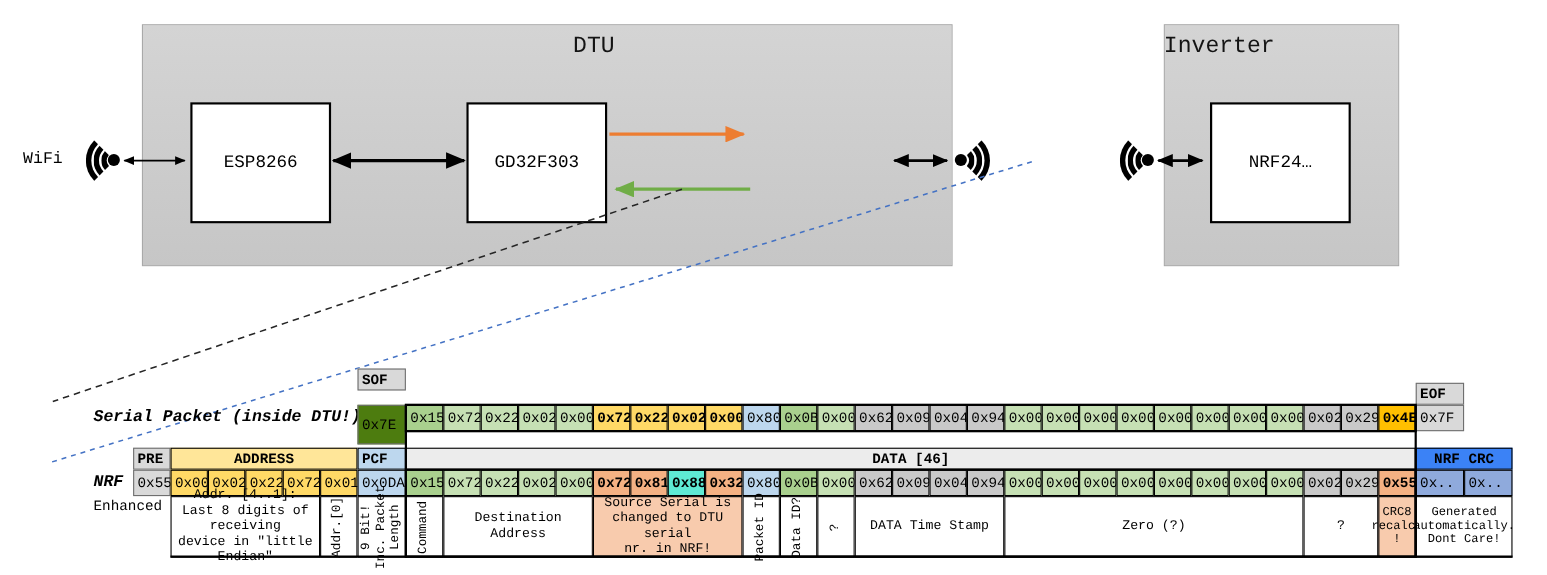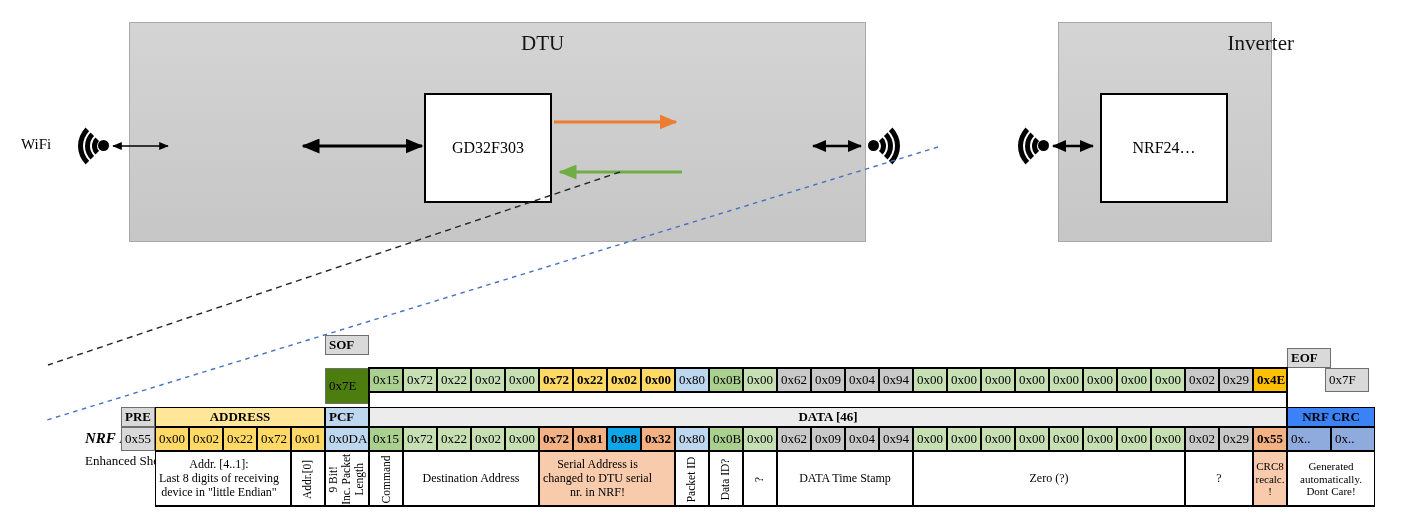--- a/index.html
+++ b/index.html
@@ -1,17 +1,17 @@
 <!DOCTYPE html>
 <html><head>
 <meta charset="utf-8">
 <style>
   html,body{margin:0;padding:0;background:#fff;}
   .canvas{position:relative;width:1406px;height:523px;background:#ffffff;overflow:hidden;
-          font-family:Liberation Serif, serif;color:#000;}
+          font-family:Liberation Mono, monospace;color:#000;}
   
   .graybox{position:absolute;background:linear-gradient(180deg,#d4d4d4 0%,#c6c6c6 100%);
            border:1px solid #a9a9a9;}
   .bigtitle{position:absolute;font-size:21px;color:#141414;}
   .comp{position:absolute;background:#fff;border:2px solid #000;display:flex;
         align-items:center;justify-content:center;font-size:16px;}
   .wifi-label{position:absolute;font-size:15px;}
   .wifi{position:absolute;width:52px;height:58px;}
   .wifi .dot{position:absolute;width:11px;height:11px;border-radius:50%;background:#000;}
   .wifi .ring{position:absolute;box-sizing:border-box;border:5px solid transparent;border-radius:50%;}
@@ -35,21 +35,21 @@
 </style>
 </head>
 <body>
 
 <div class="canvas">
 
   <div class="graybox" style="left:129px;top:22px;width:735px;height:218px;"></div>
   <div class="bigtitle" style="left:521px;top:31px;">DTU</div>
 
   <div class="graybox" style="left:1058px;top:22px;width:212px;height:218px;"></div>
-  <div class="bigtitle" style="left:1058px;top:31px;width:236px;text-align:right;">Inverter</div>
+  <div class="bigtitle" style="left:1058px;top:31px;width:236px;text-align:left;">Inverter</div>
 
   <div class="wifi-label" style="left:21px;top:136px;">WiFi</div>
 
   <div class="wifi open-left" style="left:62px;top:117px;">
     <div class="ring" style="left:16px;top:3px;width:52px;height:52px;"></div>
     <div class="ring" style="left:23px;top:10px;width:38px;height:38px;"></div>
     <div class="ring" style="left:30px;top:17px;width:24px;height:24px;"></div>
     <div class="dot" style="left:36px;top:23px;"></div>
   </div>
 
@@ -60,20 +60,23 @@
     <div class="dot" style="left:4px;top:23px;"></div>
   </div>
 
   <div class="wifi open-left" style="left:1002px;top:117px;">
     <div class="ring" style="left:16px;top:3px;width:52px;height:52px;"></div>
     <div class="ring" style="left:23px;top:10px;width:38px;height:38px;"></div>
     <div class="ring" style="left:30px;top:17px;width:24px;height:24px;"></div>
     <div class="dot" style="left:36px;top:23px;"></div>
   </div>
 
+  <div class="comp" style="left:173px;top:93px;width:124px;height:106px;">
+    <span>ESP8266</span>
+  </div>
   <div class="comp" style="left:424px;top:93px;width:124px;height:106px;">
     <span>GD32F303</span>
   </div>
   <div class="comp" style="left:1100px;top:93px;width:124px;height:106px;">
     <span>NRF24…</span>
   </div>
 
   <svg class="overlay" width="1406" height="523" viewBox="0 0 1406 523">
     <defs>
       <marker id="mb" markerWidth="6" markerHeight="5" refX="5.5" refY="2.5" orient="auto-start-reverse">
@@ -89,20 +92,21 @@
     <line x1="113" y1="146" x2="168" y2="146" stroke="#000" stroke-width="1.6" marker-start="url(#mb)" marker-end="url(#mb)"></line>
     <line x1="303" y1="146" x2="422" y2="146" stroke="#000" stroke-width="3" marker-start="url(#mb)" marker-end="url(#mb)"></line>
     <line x1="554" y1="122" x2="676" y2="122" stroke="#ED7D31" stroke-width="3" marker-end="url(#mo)"></line>
     <line x1="682" y1="172" x2="560" y2="172" stroke="#70AD47" stroke-width="3" marker-end="url(#mg)"></line>
     <line x1="813" y1="146" x2="861" y2="146" stroke="#000" stroke-width="2.4" marker-start="url(#mb)" marker-end="url(#mb)"></line>
     <line x1="1053" y1="146" x2="1093" y2="146" stroke="#000" stroke-width="2.4" marker-start="url(#mb)" marker-end="url(#mb)"></line>
     <line x1="620" y1="172" x2="48" y2="365" stroke="#262626" stroke-width="1.4" stroke-dasharray="6 4.5"></line>
     <line x1="938" y1="147" x2="47" y2="420" stroke="#4472C4" stroke-width="1.4" stroke-dasharray="4.5 4.5"></line>
   </svg>
 
+  <div class="pkt-label" style="left:85px;top:371px;">Serial Packet (inside DTU!)</div>
   <div class="pkt-label" style="left:85px;top:430px;">NRF Packet</div>
   <div class="sub-label" style="left:85px;top:453px;">Enhanced Shockburst</div>
 
   <div id="packet-area">
       <div class="cell bold hb" style="left: 325px; top: 335px; width: 44px; height: 20px; background: rgb(217, 217, 217);">SOF</div>
       <div class="cell bold hb" style="left: 1287px; top: 348px; width: 44px; height: 20px; background: rgb(217, 217, 217);">EOF</div>
       <div class="cell hb" style="left: 325px; top: 368px; width: 44px; height: 36px; background: #4d7c0f;">0x7E</div>
       <div class="cell" style="left: 369px; top: 368px; width: 34px; height: 24px; background: rgb(169, 208, 142);">0x15</div>
       <div class="cell" style="left: 403px; top: 368px; width: 34px; height: 24px; background: rgb(198, 224, 180);">0x72</div>
       <div class="cell" style="left: 437px; top: 368px; width: 34px; height: 24px; background: rgb(198, 224, 180);">0x22</div>
@@ -123,41 +127,41 @@
       <div class="cell" style="left: 947px; top: 368px; width: 34px; height: 24px; background: rgb(198, 224, 180);">0x00</div>
       <div class="cell" style="left: 981px; top: 368px; width: 34px; height: 24px; background: rgb(198, 224, 180);">0x00</div>
       <div class="cell" style="left: 1015px; top: 368px; width: 34px; height: 24px; background: rgb(198, 224, 180);">0x00</div>
       <div class="cell" style="left: 1049px; top: 368px; width: 34px; height: 24px; background: rgb(198, 224, 180);">0x00</div>
       <div class="cell" style="left: 1083px; top: 368px; width: 34px; height: 24px; background: rgb(198, 224, 180);">0x00</div>
       <div class="cell" style="left: 1117px; top: 368px; width: 34px; height: 24px; background: rgb(198, 224, 180);">0x00</div>
       <div class="cell" style="left: 1151px; top: 368px; width: 34px; height: 24px; background: rgb(198, 224, 180);">0x00</div>
       <div class="cell" style="left: 1185px; top: 368px; width: 34px; height: 24px; background: rgb(201, 201, 201);">0x02</div>
       <div class="cell" style="left: 1219px; top: 368px; width: 34px; height: 24px; background: rgb(201, 201, 201);">0x29</div>
       <div class="cell bold" style="left: 1253px; top: 368px; width: 34px; height: 24px; background: rgb(255, 192, 0);">0x4E</div>
-      <div class="cell hb" style="left: 1287px; top: 368px; width: 44px; height: 24px; background: rgb(217, 217, 217); margin-left: 38px;">0x7F</div>
+      <div class="cell hb" style="left: 1287px; top: 368px; width: 44px; height: 24px; background: rgb(217, 217, 217);">0x7F</div>
       <div class="cell bold hb" style="left: 121px; top: 407px; width: 34px; height: 20px; background: rgb(217, 217, 217);">PRE</div>
       <div class="cell bold center" style="left: 155px; top: 407px; width: 170px; height: 20px; background: rgb(255, 230, 153);">ADDRESS</div>
       <div class="cell bold" style="left: 325px; top: 407px; width: 44px; height: 20px; background: rgb(189, 215, 238);">PCF</div>
       <div class="cell bold center" style="left: 369px; top: 407px; width: 918px; height: 20px; background: rgb(236, 236, 236);">DATA [46]</div>
       <div class="cell bold center" style="left: 1287px; top: 407px; width: 88px; height: 20px; background: #3b82f6;">NRF CRC</div>
       <div class="cell hb" style="left: 121px; top: 427px; width: 34px; height: 24px; background: rgb(217, 217, 217);">0x55</div>
       <div class="cell" style="left: 155px; top: 427px; width: 34px; height: 24px; background: rgb(255, 217, 102);">0x00</div>
       <div class="cell" style="left: 189px; top: 427px; width: 34px; height: 24px; background: rgb(255, 217, 102);">0x02</div>
       <div class="cell" style="left: 223px; top: 427px; width: 34px; height: 24px; background: rgb(255, 217, 102);">0x22</div>
       <div class="cell" style="left: 257px; top: 427px; width: 34px; height: 24px; background: rgb(255, 217, 102);">0x72</div>
       <div class="cell" style="left: 291px; top: 427px; width: 34px; height: 24px; background: rgb(255, 217, 102);">0x01</div>
       <div class="cell" style="left: 325px; top: 427px; width: 44px; height: 24px; background: rgb(189, 215, 238);">0x0DA</div>
       <div class="cell" style="left: 369px; top: 427px; width: 34px; height: 24px; background: rgb(169, 208, 142);">0x15</div>
       <div class="cell" style="left: 403px; top: 427px; width: 34px; height: 24px; background: rgb(198, 224, 180);">0x72</div>
       <div class="cell" style="left: 437px; top: 427px; width: 34px; height: 24px; background: rgb(198, 224, 180);">0x22</div>
       <div class="cell" style="left: 471px; top: 427px; width: 34px; height: 24px; background: rgb(198, 224, 180);">0x02</div>
       <div class="cell" style="left: 505px; top: 427px; width: 34px; height: 24px; background: rgb(198, 224, 180);">0x00</div>
       <div class="cell bold" style="left: 539px; top: 427px; width: 34px; height: 24px; background: rgb(244, 177, 131);">0x72</div>
       <div class="cell bold" style="left: 573px; top: 427px; width: 34px; height: 24px; background: rgb(244, 177, 131);">0x81</div>
-      <div class="cell bold" style="left: 607px; top: 427px; width: 34px; height: 24px; background: #0ea5e9;">0x88</div>
+      <div class="cell bold" style="left: 607px; top: 427px; width: 34px; height: 24px; background: #5eead4;">0x88</div>
       <div class="cell bold" style="left: 641px; top: 427px; width: 34px; height: 24px; background: rgb(244, 177, 131);">0x32</div>
       <div class="cell" style="left: 675px; top: 427px; width: 34px; height: 24px; background: rgb(189, 215, 238);">0x80</div>
       <div class="cell" style="left: 709px; top: 427px; width: 34px; height: 24px; background: rgb(169, 208, 142);">0x0B</div>
       <div class="cell" style="left: 743px; top: 427px; width: 34px; height: 24px; background: rgb(198, 224, 180);">0x00</div>
       <div class="cell" style="left: 777px; top: 427px; width: 34px; height: 24px; background: rgb(201, 201, 201);">0x62</div>
       <div class="cell" style="left: 811px; top: 427px; width: 34px; height: 24px; background: rgb(201, 201, 201);">0x09</div>
       <div class="cell" style="left: 845px; top: 427px; width: 34px; height: 24px; background: rgb(201, 201, 201);">0x04</div>
       <div class="cell" style="left: 879px; top: 427px; width: 34px; height: 24px; background: rgb(201, 201, 201);">0x94</div>
       <div class="cell" style="left: 913px; top: 427px; width: 34px; height: 24px; background: rgb(198, 224, 180);">0x00</div>
       <div class="cell" style="left: 947px; top: 427px; width: 34px; height: 24px; background: rgb(198, 224, 180);">0x00</div>
@@ -180,21 +184,21 @@
       </div>
       <div class="cell vert" style="left: 325px; top: 451px; width: 44px; height: 56px; background: rgb(255, 255, 255);">
         <span class="vt">9 Bit!
 Inc. Packet
 Length</span>
       </div>
       <div class="cell vert" style="left: 369px; top: 451px; width: 34px; height: 56px; background: rgb(255, 255, 255);">
         <span class="vt">Command</span>
       </div>
       <div class="cell ann center" style="left: 403px; top: 451px; width: 136px; height: 56px; background: rgb(255, 255, 255);">Destination Address</div>
-      <div class="cell ann" style="left: 539px; top: 451px; width: 136px; height: 56px; background: rgb(248, 203, 173);">Serial Address is
+      <div class="cell ann" style="left: 539px; top: 451px; width: 136px; height: 56px; background: rgb(248, 203, 173);">Source Serial is
 changed to DTU serial
 nr. in NRF!</div>
       <div class="cell vert" style="left: 675px; top: 451px; width: 34px; height: 56px; background: rgb(255, 255, 255);">
         <span class="vt">Packet ID</span>
       </div>
       <div class="cell vert" style="left: 709px; top: 451px; width: 34px; height: 56px; background: rgb(255, 255, 255);">
         <span class="vt">Data ID?</span>
       </div>
       <div class="cell vert" style="left: 743px; top: 451px; width: 34px; height: 56px; background: rgb(255, 255, 255);">
         <span class="vt">?</span>

